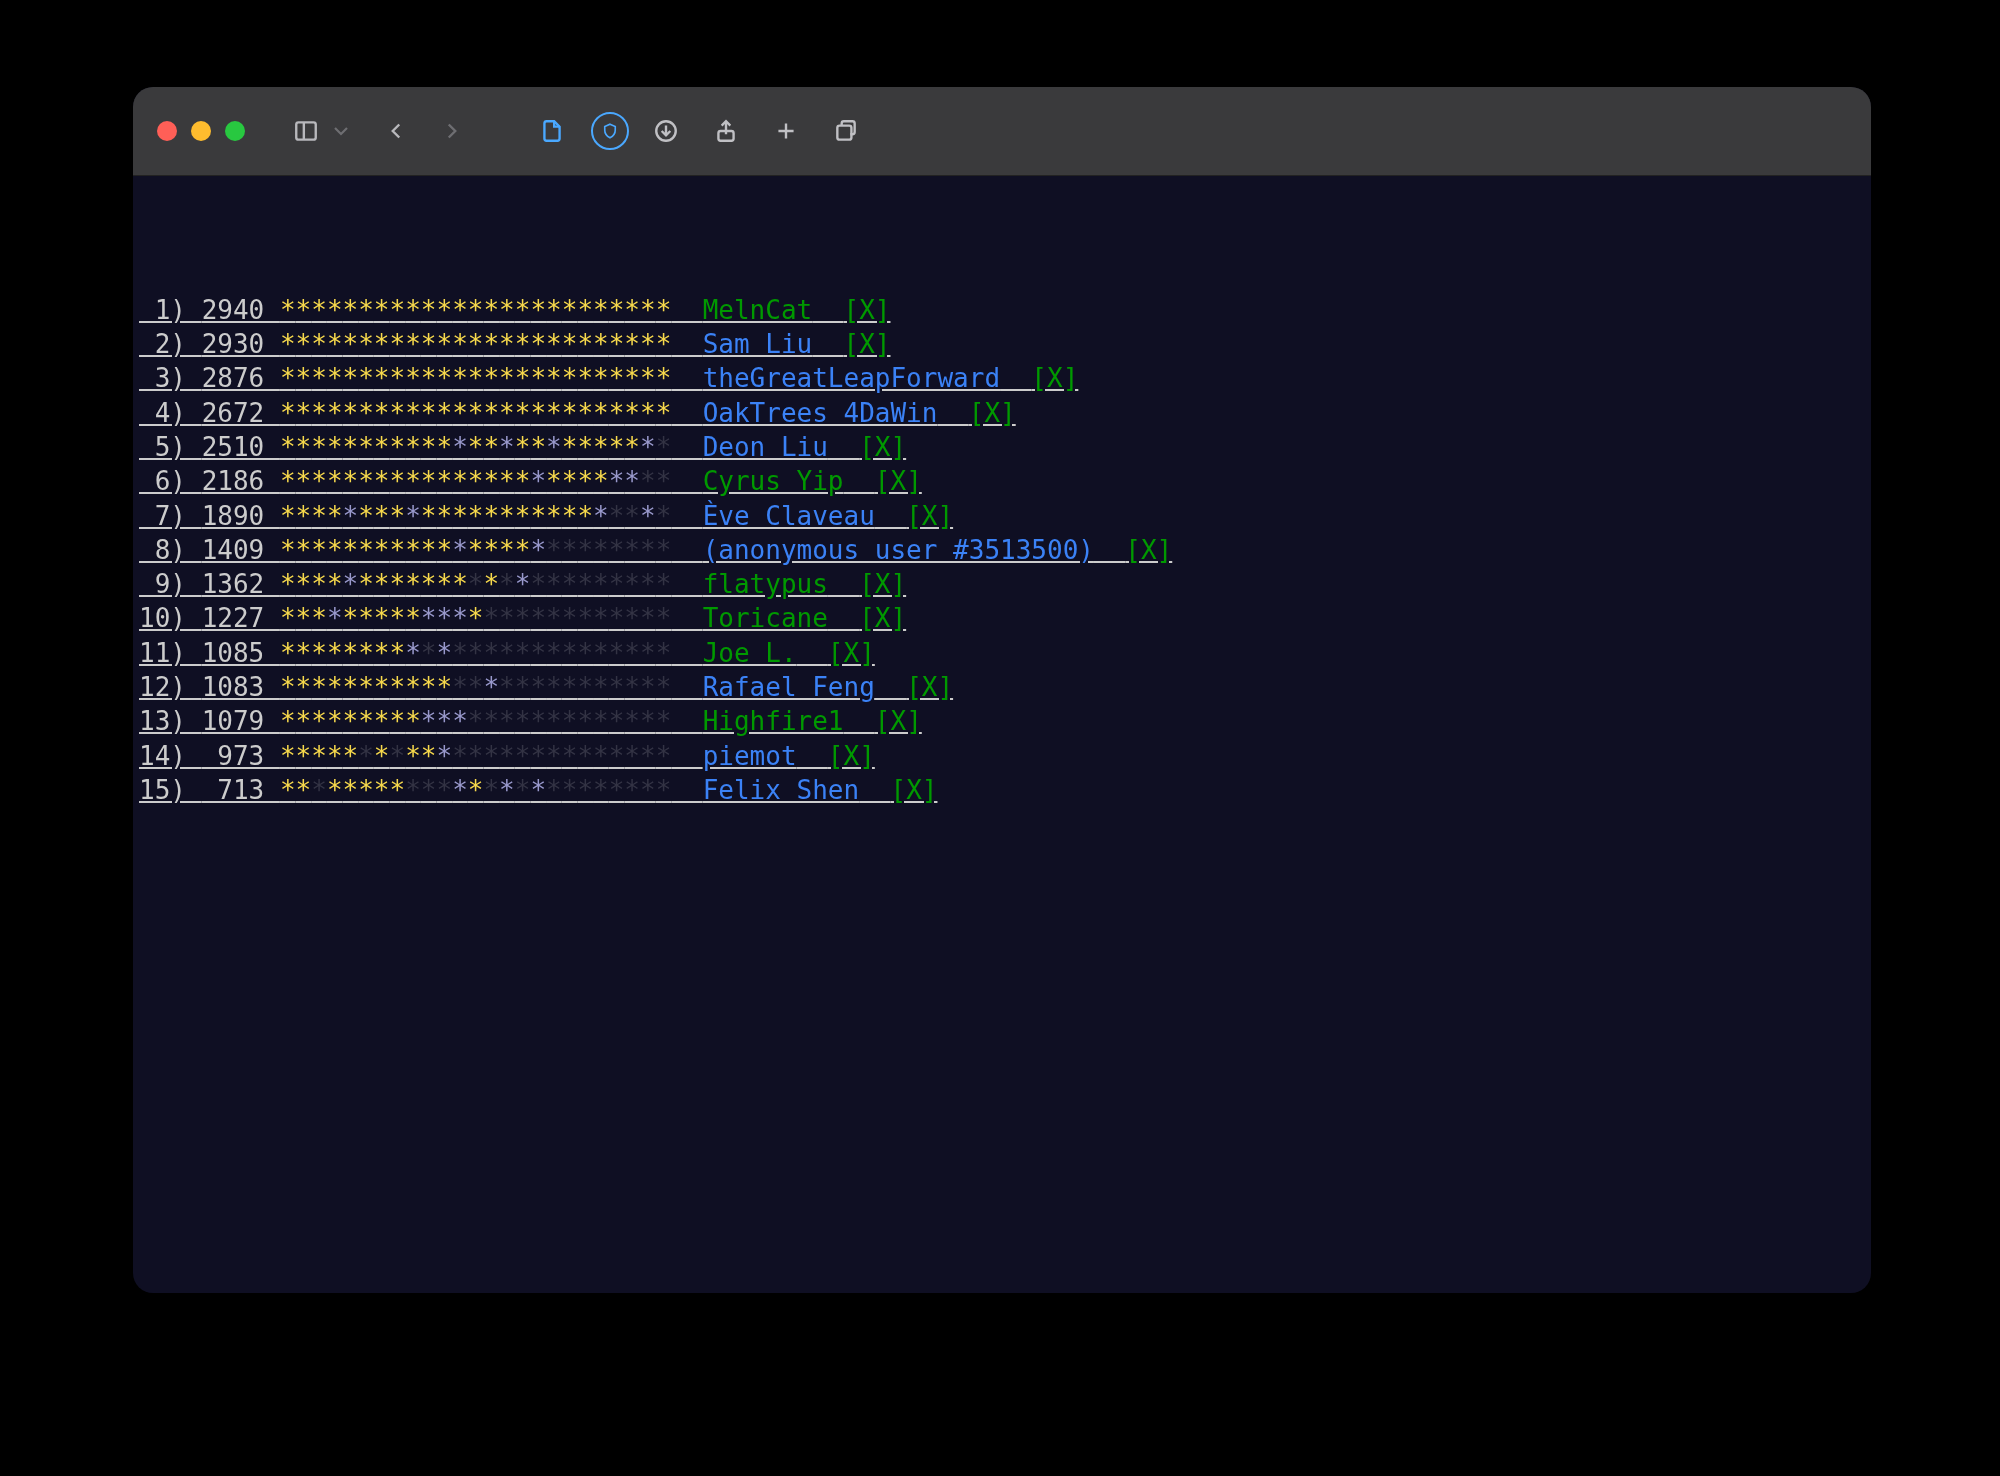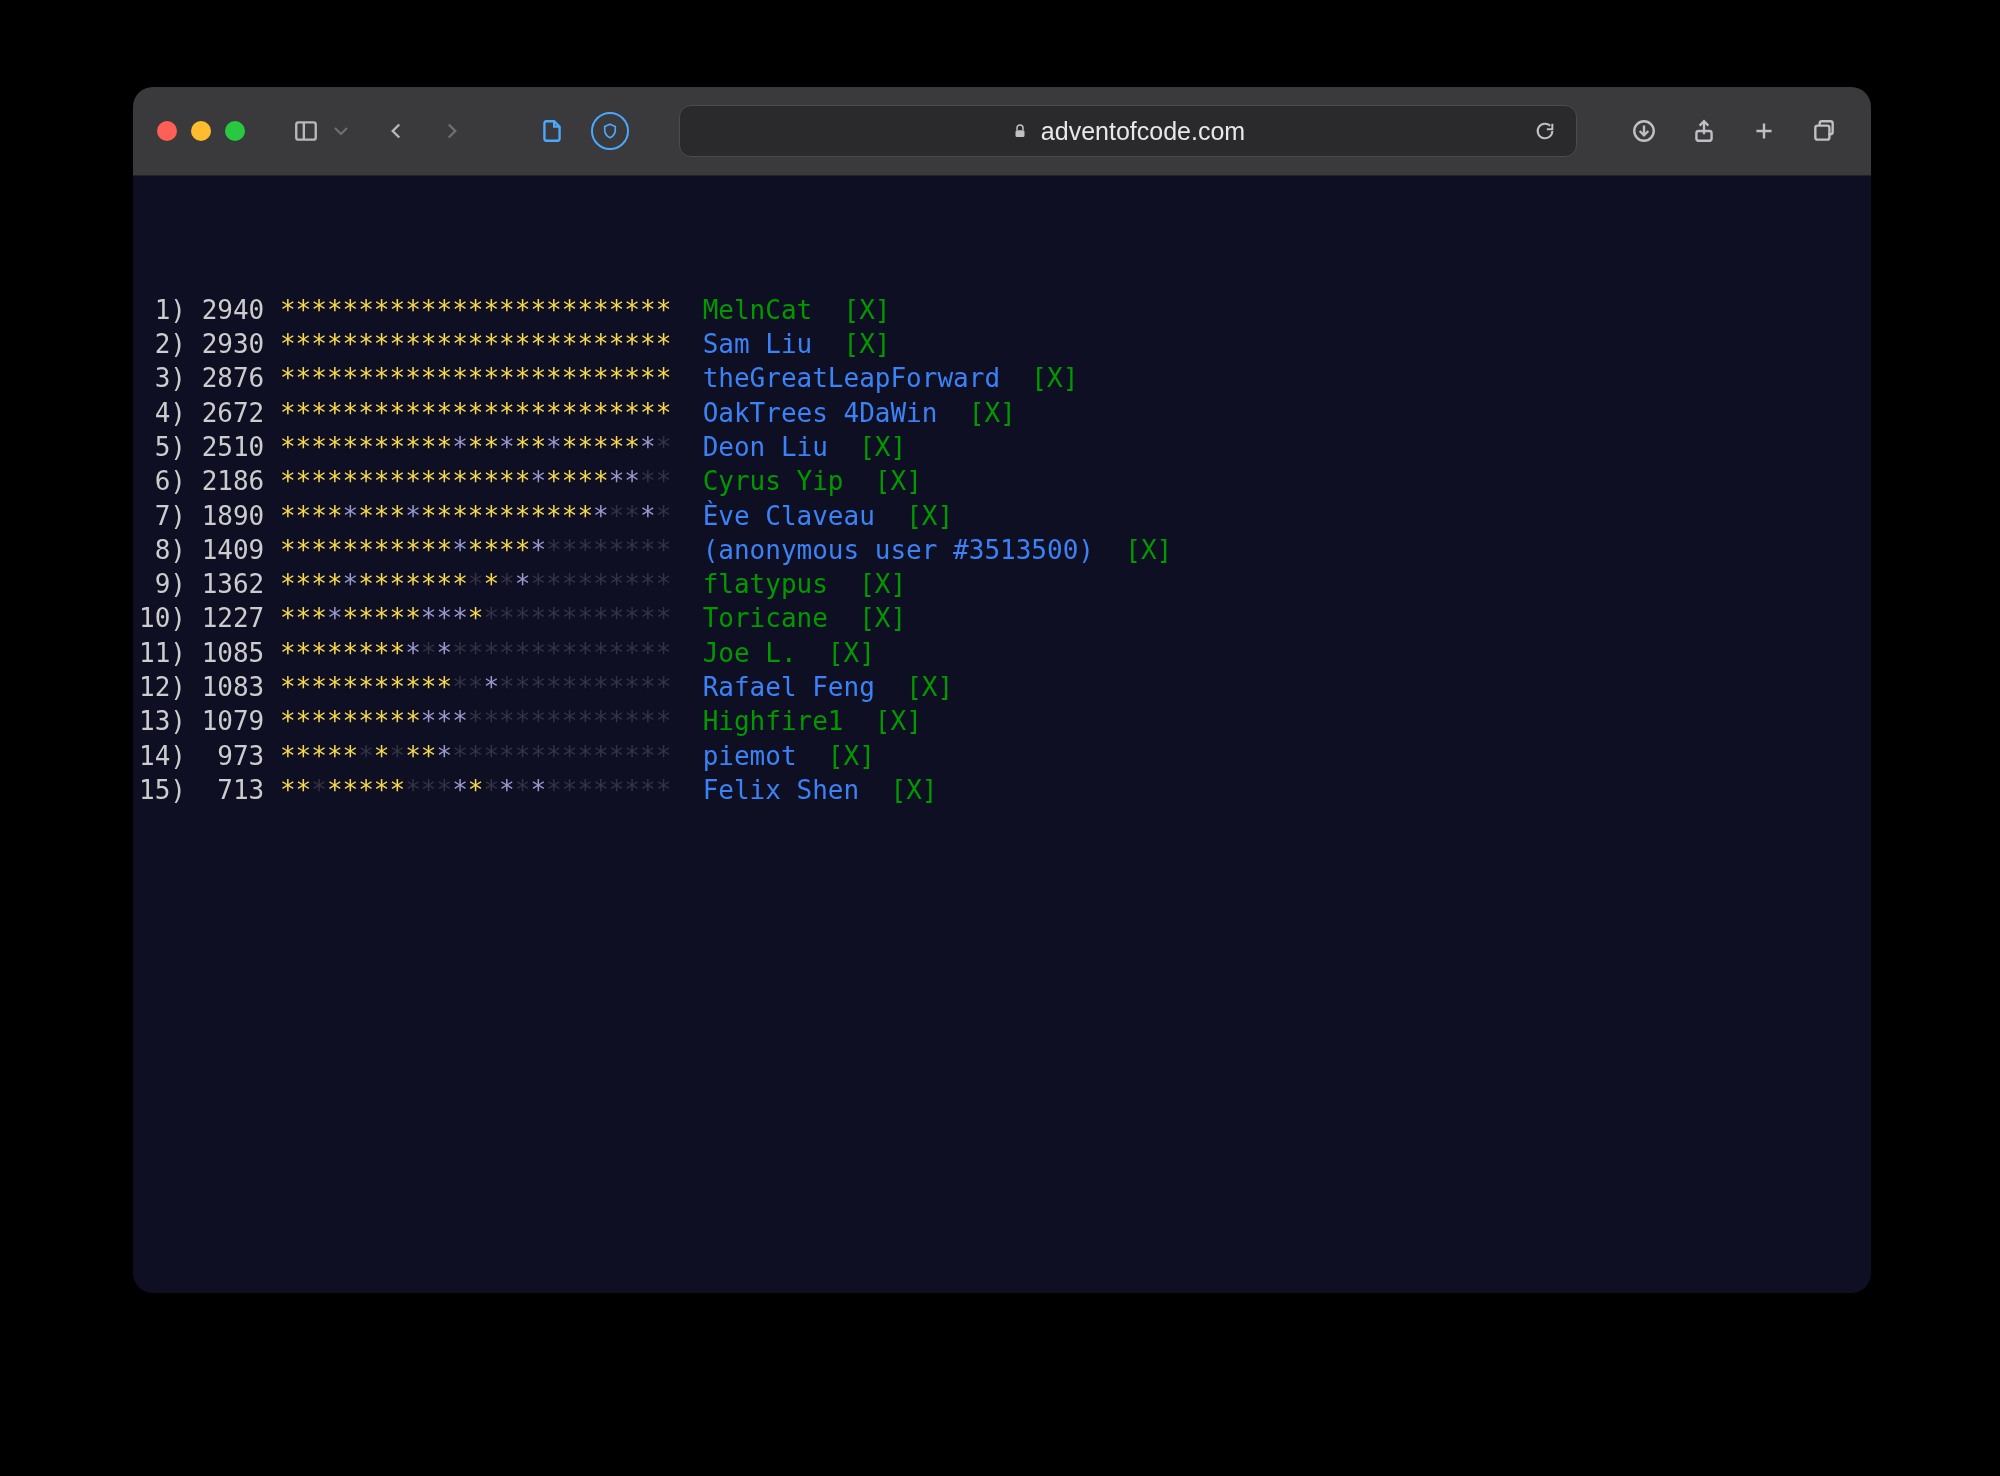--- a/index.html
+++ b/index.html
@@ -98,21 +98,21 @@
     font-size: 26px;
     line-height: 1.32;
     color:#cccccc;
     white-space: pre;
   }
   .legend { line-height:1.95; padding-left:2px; }
   .gold-text { color:#f7d94c; }
   .silver-text { color:#9999cc; }
   .gray-text { color:#555566; }
   .header-days { color:#009900; margin-top:20px; }
-  .row { white-space:pre; }
+  .row { white-space:pre;text-decoration:underline; }
   .rank { color:#cccccc; }
   .score { color:#cccccc; }
   .stars span { letter-spacing:0; }
   .s-g { color:#f7d94c; }
   .s-s { color:#9999cc; }
   .s-n { color:#333344; }
   .uname { color:#3b82f6; }
   .uname.green { color:#009900; }
   .xlink { color:#009900; }
 </style>
@@ -160,35 +160,20 @@
           <path d="M14 3H7a2 2 0 0 0-2 2v14a2 2 0 0 0 2 2h10a2 2 0 0 0 2-2V8z"></path>
           <polyline points="14 3 14 8 19 8"></polyline>
         </svg>
     </div>
     <div class="shield-icon">
       <svg viewBox="0 0 24 24">
           <path d="M12 3l7 3v5c0 5-3 8-7 10-4-2-7-5-7-10V6z"></path>
         </svg>
     </div>
 
-    <div class="urlbar">
-      <span class="lock">
-        <svg viewBox="0 0 24 24">
-            <rect x="6" y="11" width="12" height="9" rx="2" fill="#c0c0c4"></rect>
-            <path d="M8 11V8a4 4 0 0 1 8 0v3" fill="none" stroke="#c0c0c4" stroke-width="2"></path>
-          </svg>
-      </span>
-      <span>adventofcode.com</span>
-      <span class="reload">
-        <svg viewBox="0 0 24 24">
-            <path d="M20 12a8 8 0 1 1-2.34-5.66"></path>
-            <polyline points="20 4 20 10 14 10"></polyline>
-          </svg>
-      </span>
-    </div>
 
     <div class="right-icons">
       <div class="tb-btn">
         <svg viewBox="0 0 24 24">
             <circle cx="12" cy="12" r="9"></circle>
             <polyline points="8 12 12 16 16 12"></polyline>
             <line x1="12" y1="7" x2="12" y2="16"></line>
           </svg>
       </div>
       <div class="tb-btn">

